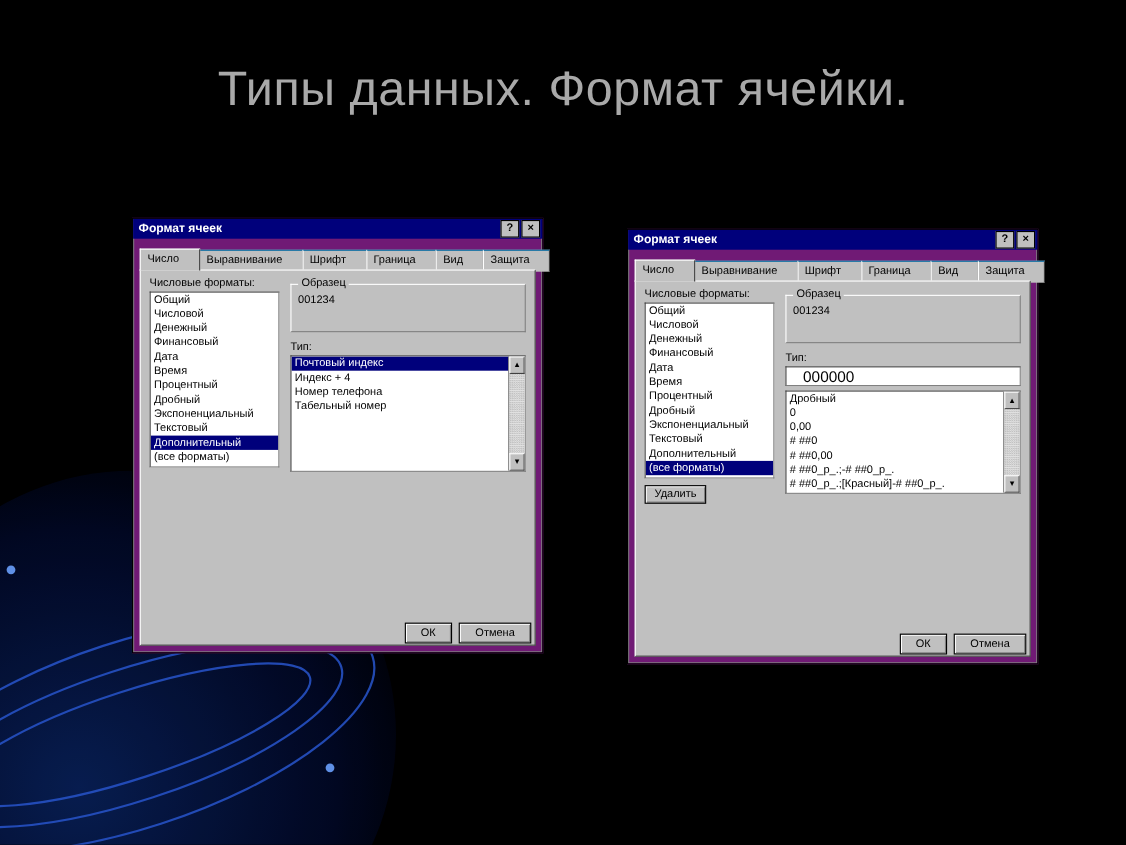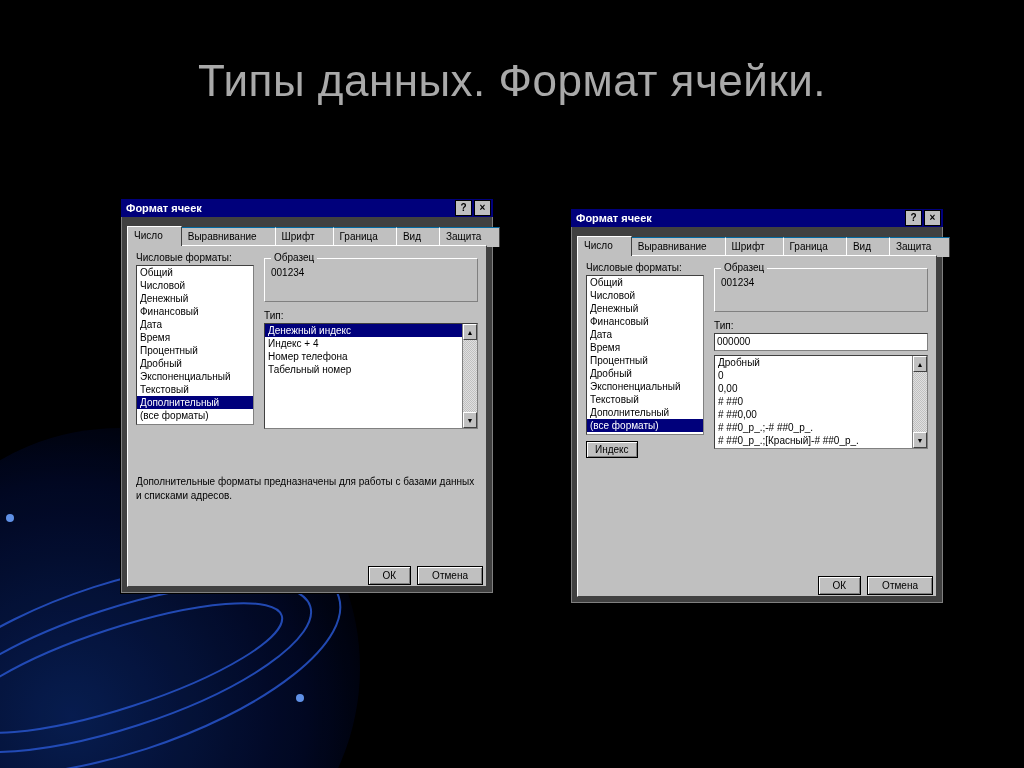--- a/index.html
+++ b/index.html
@@ -1,40 +1,40 @@
 <!DOCTYPE html>
 <html><head>
 <meta charset="utf-8">
 <style>
 html,body{margin:0;padding:0;width:1024px;height:768px;background:#000;font-family:"Tahoma","MS Sans Serif",sans-serif;overflow:hidden}
 .slide{position:relative;width:1024px;height:768px;background:#000}
 .bg-swirl{position:absolute;left:-120px;bottom:-120px;width:520px;height:520px;opacity:.9}
 .title{position:absolute;left:0;right:0;top:56px;text-align:center;color:#a9a9a9;font-family:Arial,sans-serif;font-size:44px;font-weight:400;letter-spacing:.5px}
-.dlg{position:absolute;background:#404040;border:1px solid #000;box-shadow:0 0 0 1px #808080 inset}
+.dlg{position:absolute;background:#701a75;border:1px solid #000;box-shadow:0 0 0 1px #808080 inset}
 .dlg.left{left:120px;top:198px;width:372px;height:394px}
 .dlg.right{left:570px;top:208px;width:372px;height:394px}
 .titlebar{display:flex;align-items:center;height:18px;background:#00007b;color:#fff;font-size:11px;font-weight:700;padding:0 2px}
 .titlebar .spacer{flex:1}
 .tb-btn{width:15px;height:14px;margin-left:2px;background:#c0c0c0;border:1px solid #000;display:flex;align-items:center;justify-content:center;font-size:10px;font-weight:700;color:#000;line-height:1}
 .body{position:relative;padding:4px 6px 6px 6px}
 .tabs{display:flex;margin-top:4px}
 .tab{font-size:10px;padding:3px 18px 4px 6px;background:#c0c0c0;border:1px solid #808080;border-bottom:none;margin-right:-1px;position:relative;cursor:default}
 .tab.active{background:#c0c0c0;border-top:1px solid #fff;border-left:1px solid #fff;border-right:1px solid #404040;z-index:2;top:1px;padding-bottom:5px}
 .tab:not(.active){top:2px;border-top:1px solid #0369a1;border-left:1px solid #fff;border-right:1px solid #404040}
 .panel{border:1px solid #fff;border-right-color:#404040;border-bottom-color:#404040;height:328px;background:#c0c0c0;position:relative;padding:6px 8px}
 .lbl{font-size:10px;color:#000}
 .listbox{background:#fff;border:1px solid #808080;border-top-color:#404040;border-left-color:#404040;font-size:10px;overflow:hidden}
 .listbox .item{padding:0 3px;height:13px;line-height:13px;white-space:nowrap;cursor:default}
 .listbox .item.sel{background:#00007b;color:#fff}
 .scroll-v{position:absolute;right:0;top:0;bottom:0;width:14px;background:#c0c0c0;border-left:1px solid #808080;display:flex;flex-direction:column}
 .scroll-btn{height:14px;background:#c0c0c0;border:1px solid #fff;border-right-color:#404040;border-bottom-color:#404040;display:flex;align-items:center;justify-content:center;font-size:7px}
 .scroll-track{flex:1;background:repeating-conic-gradient(#c0c0c0 0 25%,#e0e0e0 0 50%) 0 0/2px 2px}
 .group{border:1px solid #808080;border-top-color:#fff;border-left-color:#fff;position:relative}
 .group-label{position:absolute;top:-7px;left:6px;background:#c0c0c0;padding:0 3px;font-size:10px}
-.input{background:#fff;border:1px solid #808080;border-top-color:#404040;border-left-color:#404040;font-size:10px;padding:1px 2px;height:14px;line-height:14px}
+.input{background:#fff;border:1px solid #808080;border-top-color:#404040;border-left-color:#404040;font-size:14px;padding:1px 15px;height:14px;line-height:14px}
 .btn{background:#c0c0c0;border:1px solid #000;font-size:10px;padding:3px 14px;cursor:default;box-shadow:inset 1px 1px 0 #fff,inset -1px -1px 0 #808080}
 .btn.small{padding:2px 8px}
 .desc{font-size:10px;color:#000;line-height:1.35}
 .footer{position:absolute;right:10px;bottom:8px;display:flex;gap:6px}
 </style>
 </head>
 <body>
 
 <div class="slide">
   <svg class="bg-swirl" viewBox="0 0 520 520">
@@ -98,34 +98,33 @@
             </div>
           </div>
           <div style="flex:1">
             <div class="group" style="height:30px;padding:8px 6px 4px 6px;margin-top:6px">
               <div class="group-label">Образец</div>
               <div class="lbl">001234</div>
             </div>
             <div class="lbl" style="margin-top:8px">Тип:</div>
             <div class="listbox" style="height:104px;position:relative;margin-top:2px">
               <div style="padding-right:14px">
-                <div class="item sel">Денежный индекс</div>
+                <div class="item sel">Почтовый индекс</div>
                 <div class="item">Индекс + 4</div>
                 <div class="item">Номер телефона</div>
                 <div class="item">Табельный номер</div>
               </div>
               <div class="scroll-v">
                 <div class="scroll-btn">▲</div>
                 <div class="scroll-track"></div>
                 <div class="scroll-btn">▼</div>
               </div>
             </div>
           </div>
         </div>
-        <div class="desc" style="margin-top:46px">Дополнительные форматы предназначены для работы с базами данных и списками адресов.</div>
       </div>
       <div class="footer">
         <div class="btn">ОК</div>
         <div class="btn">Отмена</div>
       </div>
     </div>
   </div>
 
   <div class="dlg right">
     <div class="titlebar">
@@ -154,21 +153,21 @@
               <div class="item">Финансовый</div>
               <div class="item">Дата</div>
               <div class="item">Время</div>
               <div class="item">Процентный</div>
               <div class="item">Дробный</div>
               <div class="item">Экспоненциальный</div>
               <div class="item">Текстовый</div>
               <div class="item">Дополнительный</div>
               <div class="item sel">(все форматы)</div>
             </div>
-            <div class="btn small" style="margin-top:6px;display:inline-block">Индекс</div>
+            <div class="btn small" style="margin-top:6px;display:inline-block">Удалить</div>
           </div>
           <div style="flex:1">
             <div class="group" style="height:30px;padding:8px 6px 4px 6px;margin-top:6px">
               <div class="group-label">Образец</div>
               <div class="lbl">001234</div>
             </div>
             <div class="lbl" style="margin-top:8px">Тип:</div>
             <div class="input" style="margin-top:2px">000000</div>
             <div class="listbox" style="height:92px;position:relative;margin-top:4px">
               <div style="padding-right:14px">

